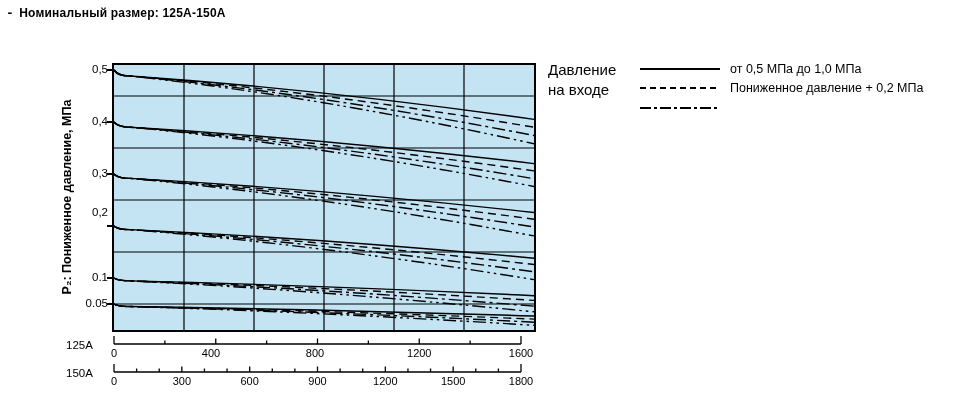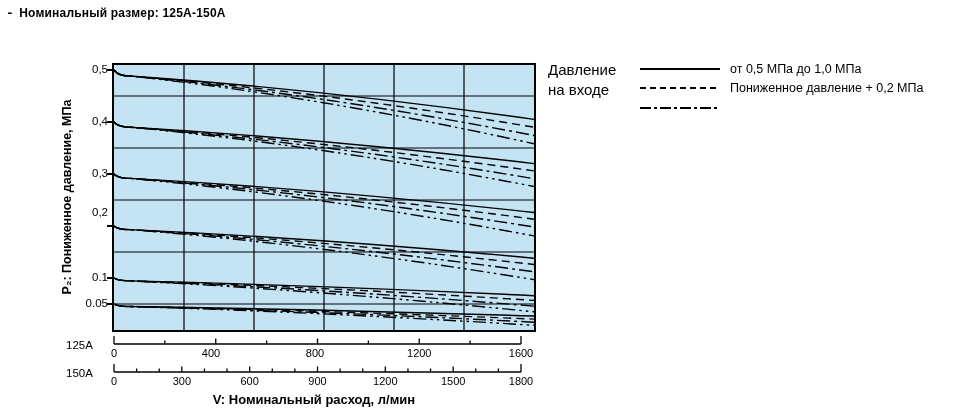--- a/index.html
+++ b/index.html
@@ -145,21 +145,20 @@
       <span style="left: 68.8333px;">300</span>
       <span style="left: 136.667px;">600</span>
       <span style="left: 204.5px;">900</span>
       <span style="left: 272.333px;">1200</span>
       <span style="left: 340.167px;">1500</span>
       <span style="left: 408px;">1800</span>
     </div>
   <div class="size-label" style="top:367px">150А</div>
 
 
-  <div class="xlabel">V: Номинальный расход, л/мин</div>
 
   <div class="legend-header">
     <div>Давление</div>
     <div>на входе</div>
   </div>
 
   <div class="legend" id="legend-entries">
       <div class="legend-row">
         <svg width="82" height="12">
           <line x1="0" y1="6" x2="80" y2="6" stroke="#000" stroke-width="2.2" stroke-dasharray=""></line>

